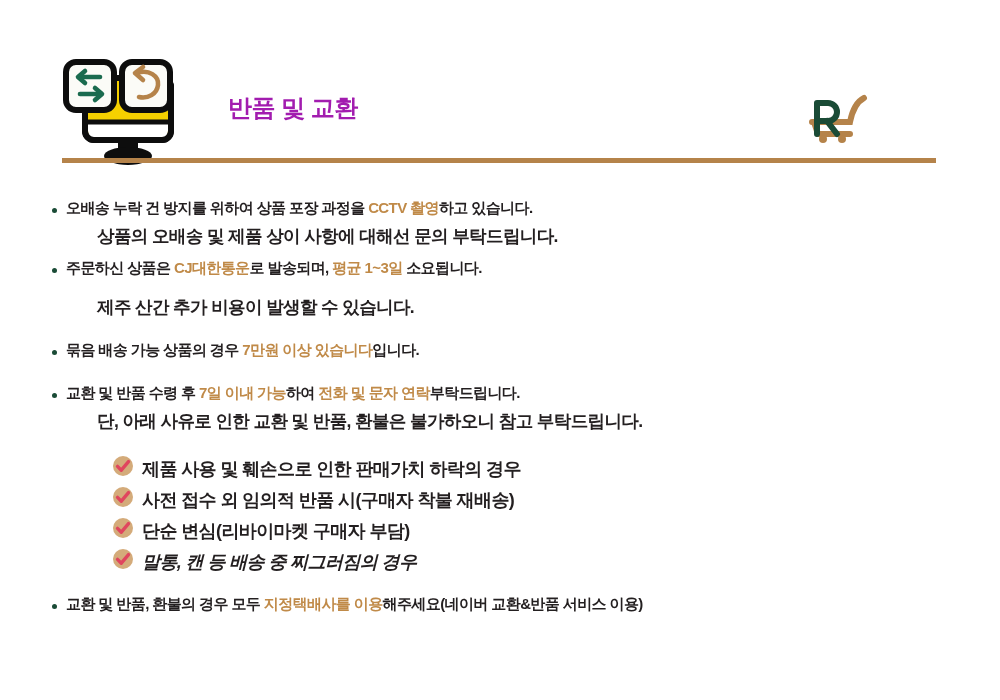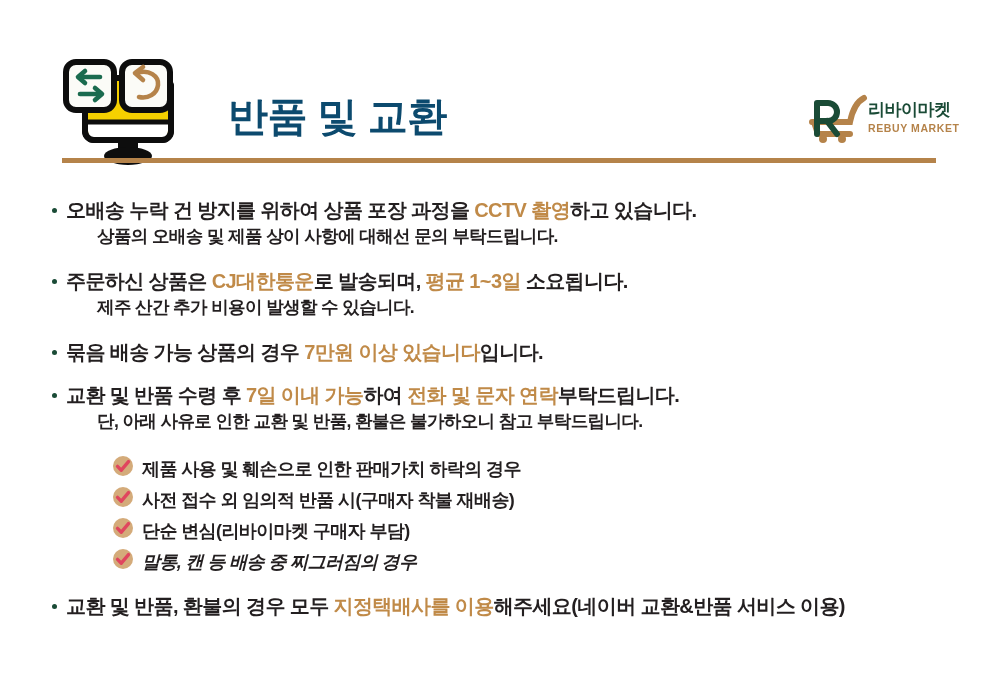--- a/index.html
+++ b/index.html
@@ -30,24 +30,24 @@
     left: 63px;
     top: 56px;
     width: 126px;
     height: 112px;
   }
 
   .page-title {
     position: absolute;
     left: 228px;
     top: 96px;
-    font-size: 40px;
+    font-size: 24px;
     font-weight: 900;
     letter-spacing: -0.5px;
-    color: #0c4a6e;
+    color: #a21caf;
     white-space: nowrap;
     line-height: 1;
   }
 
   .divider {
     position: absolute;
     left: 62px;
     top: 158px;
     width: 874px;
     height: 5px;
@@ -101,21 +101,21 @@
     width: 1000px;
   }
 
   .bullet-block {
     position: relative;
     padding-left: 66px;
   }
 
   .bullet-row {
     position: relative;
-    font-size: 20px;
+    font-size: 15px;
     font-weight: 700;
     color: #231f20;
     letter-spacing: -0.6px;
     line-height: 1;
     white-space: nowrap;
   }
 
   .dot {
     position: absolute;
     left: -14px;
@@ -205,34 +205,30 @@
 
         <g fill="none" stroke="#1a4b36" stroke-width="6" stroke-linecap="round" stroke-linejoin="round">
           <path d="M11 42 V11 H22 a9 9 0 0 1 0 18 H11"></path>
           <path d="M21 29 L31 42"></path>
         </g>
 
         <circle cx="17" cy="47" r="4" fill="#b5834a"></circle>
         <circle cx="36" cy="47" r="4" fill="#b5834a"></circle>
       </svg>
     </div>
-    <div class="brand-text">
-      <div class="brand-ko">리바이마켓</div>
-      <div class="brand-en">REBUY MARKET</div>
-    </div>
   </div>
 
   <div class="divider"></div>
 </div>
 
 <div class="content">
   <div class="bullet-block" id="bullet-host">
       <div class="bullet-row" style="position: absolute; left: 66px; top: 25px;"><span class="dot"></span><span>오배송 누락 건 방지를 위하여 상품 포장 과정을 </span><span class="hl">CCTV 촬영</span><span>하고 있습니다.</span></div>
       <div class="sub-row" style="position: absolute; left: 66px; top: 53px;"><span>상품의 오배송 및 제품 상이 사항에 대해선 문의 부탁드립니다.</span></div>
-      <div class="bullet-row" style="position: absolute; left: 66px; top: 96px;"><span class="dot"></span><span>주문하신 상품은 </span><span class="hl">CJ대한통운</span><span>로 발송되며, </span><span class="hl">평균 1~3일</span><span> 소요됩니다.</span></div>
+      <div class="bullet-row" style="position: absolute; left: 66px; top: 85px;"><span class="dot"></span><span>주문하신 상품은 </span><span class="hl">CJ대한통운</span><span>로 발송되며, </span><span class="hl">평균 1~3일</span><span> 소요됩니다.</span></div>
       <div class="sub-row" style="position: absolute; left: 66px; top: 124px;"><span>제주 산간 추가 비용이 발생할 수 있습니다.</span></div>
       <div class="bullet-row" style="position: absolute; left: 66px; top: 167px;"><span class="dot"></span><span>묶음 배송 가능 상품의 경우 </span><span class="hl">7만원 이상 있습니다</span><span>입니다.</span></div>
       <div class="bullet-row" style="position: absolute; left: 66px; top: 210px;"><span class="dot"></span><span>교환 및 반품 수령 후 </span><span class="hl">7일 이내 가능</span><span>하여 </span><span class="hl">전화 및 문자 연락</span><span>부탁드립니다.</span></div>
       <div class="sub-row" style="position: absolute; left: 66px; top: 238px;"><span>단, 아래 사유로 인한 교환 및 반품, 환불은 불가하오니 참고 부탁드립니다.</span></div>
       <div class="check-row" style="position: absolute; left: 112px; top: 285px;"><span class="check-icon"><svg width="22" height="22" viewBox="0 0 22 22">
             <circle cx="11" cy="11" r="10" fill="#d4ab7a"></circle>
             <path d="M5.5 11.4 L9.3 15.2 L16.5 6.6" fill="none" stroke="#e0455e" stroke-width="3.4" stroke-linecap="round" stroke-linejoin="round"></path>
           </svg></span><span>제품 사용 및 훼손으로 인한 판매가치 하락의 경우</span></div>
       <div class="check-row" style="position: absolute; left: 112px; top: 316px;"><span class="check-icon"><svg width="22" height="22" viewBox="0 0 22 22">
             <circle cx="11" cy="11" r="10" fill="#d4ab7a"></circle>

